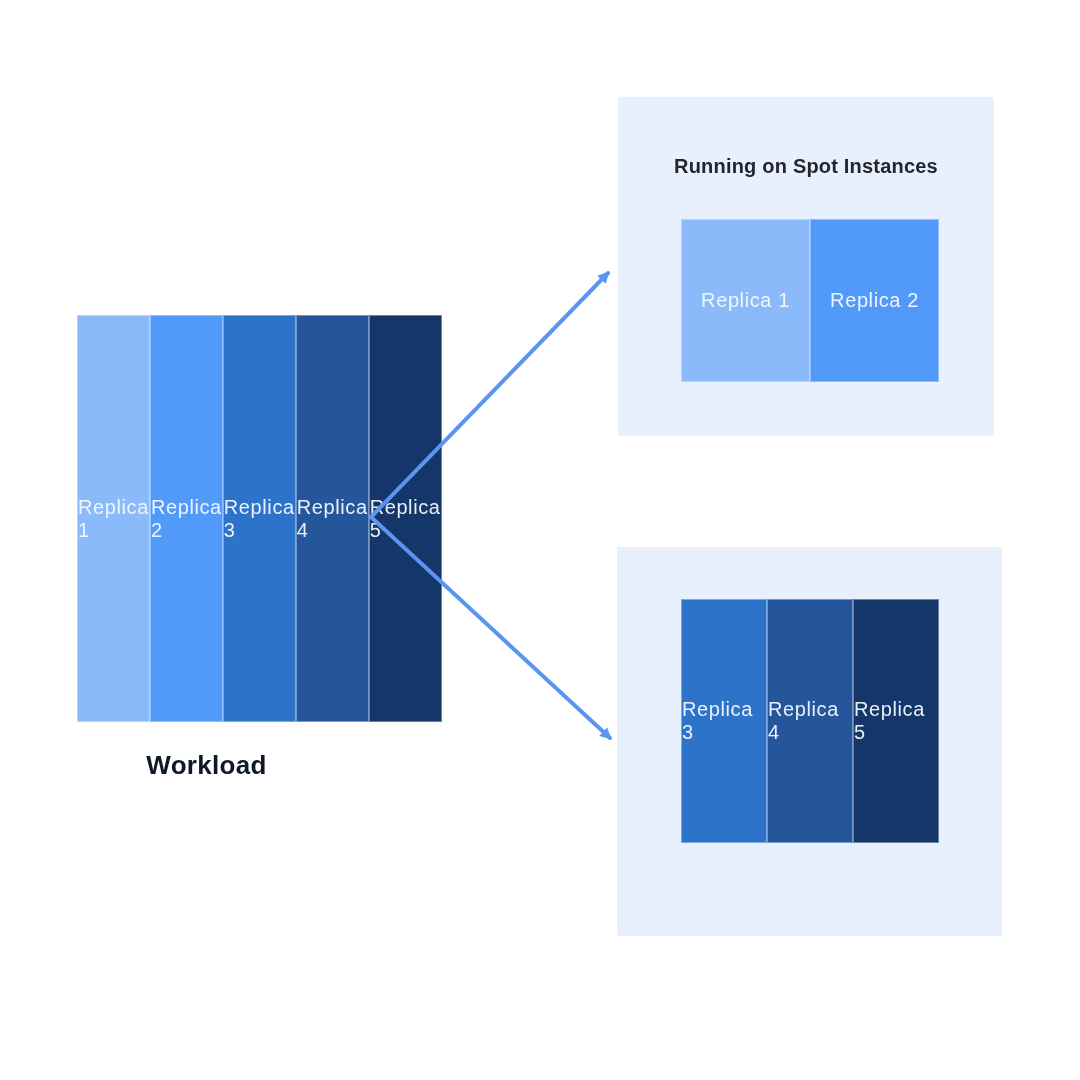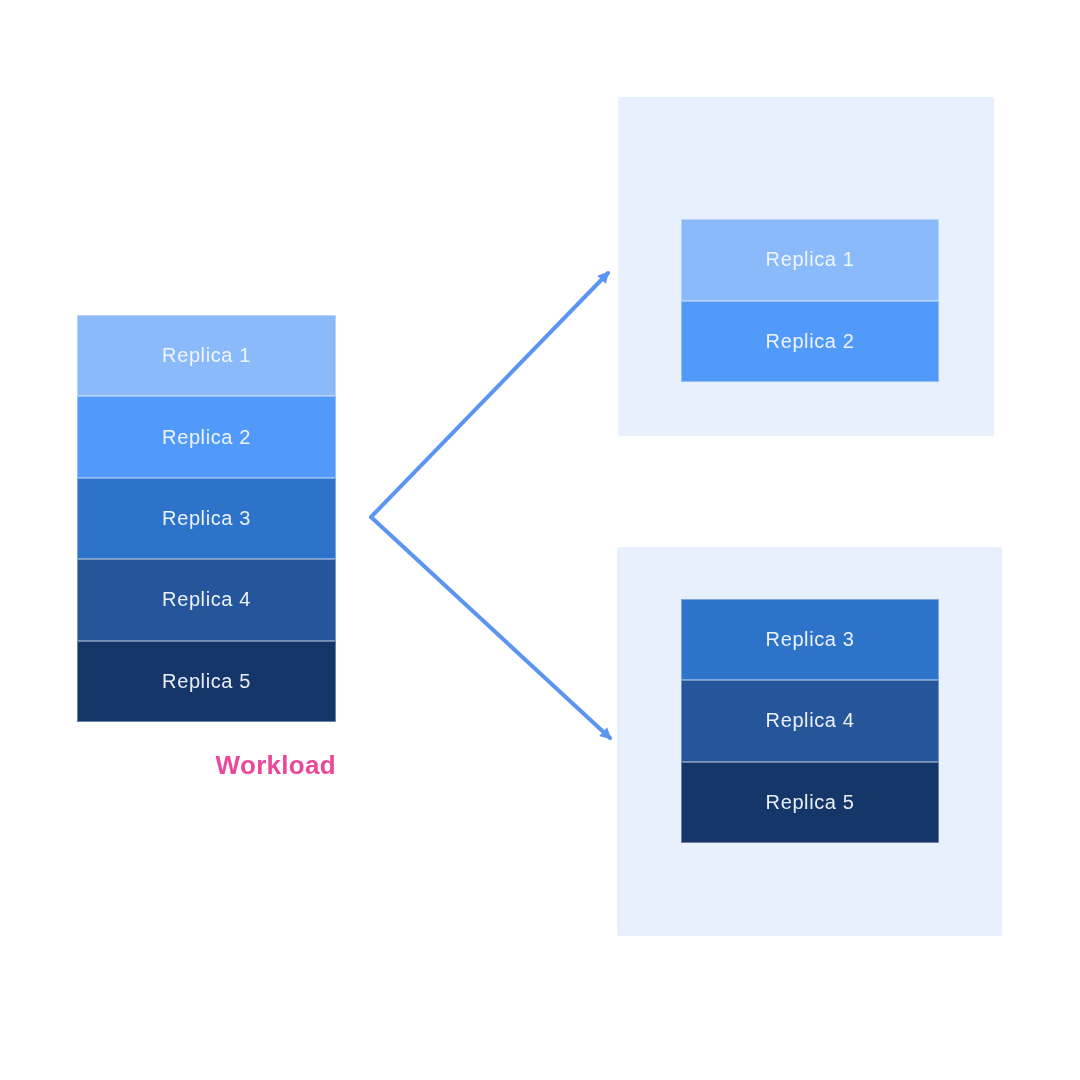--- a/index.html
+++ b/index.html
@@ -13,44 +13,44 @@
     width: 1080px;
     height: 1080px;
     background: #ffffff;
     overflow: hidden;
   }
 
   
   .stack {
     position: absolute;
     display: flex;
-    flex-direction: column;
+    flex-direction: row;
   }
   .replica-box {
     flex: 1;
     display: flex;
     align-items: center;
     justify-content: center;
     box-sizing: border-box;
     border: 1px solid rgba(255,255,255,0.38);
     font-size: 20px;
     font-weight: 400;
     letter-spacing: 0.6px;
     color: rgba(244,248,254,0.95);
   }
 
   .workload-stack { left: 77px;  top: 315px; width: 259px; height: 407px; }
 
   .workload-label {
     position: absolute;
     left: 77px; top: 750px; width: 259px;
-    text-align: right;
+    text-align: center;
     font-size: 26px;
     font-weight: 700;
-    color: #ec4899;
+    color: #0f172a;
     letter-spacing: 0.3px;
   }
 
   
   .panel {
     position: absolute;
     background: #E7F0FC;
     border-radius: 2px;
   }
   .spot-panel     { left: 618px; top: 97px;  width: 376px; height: 339px; }
@@ -98,20 +98,21 @@
     <defs>
       <marker id="arrowhead" viewBox="0 0 12 12" refX="9" refY="6" markerWidth="14" markerHeight="14" markerUnits="userSpaceOnUse" orient="auto">
         <path d="M1,1 L11,6 L1,11 Z" fill="#5B94F1"></path>
       </marker>
     </defs>
     <line x1="371" y1="517" x2="608" y2="273" stroke-width="4" stroke-linecap="round" marker-end="url(#arrowhead)" stroke="#5B94F1"></line>
     <line x1="371" y1="517" x2="610" y2="738" stroke-width="4" stroke-linecap="round" marker-end="url(#arrowhead)" stroke="#5B94F1"></line>
   </svg>
 
   <div class="panel spot-panel">
+    <div class="panel-title spot-title">Running on Spot Instances</div>
     <div class="stack spot-stack">
       <div class="replica-box" style="background-color: rgb(139, 186, 250);">Replica 1</div>
       <div class="replica-box" style="background-color: rgb(82, 154, 250);">Replica 2</div>
     </div>
   </div>
 
   <div class="panel ondemand-panel">
     <div class="stack ondemand-stack">
       <div class="replica-box" style="background-color: rgb(45, 115, 201);">Replica 3</div>
       <div class="replica-box" style="background-color: rgb(37, 86, 155);">Replica 4</div>

